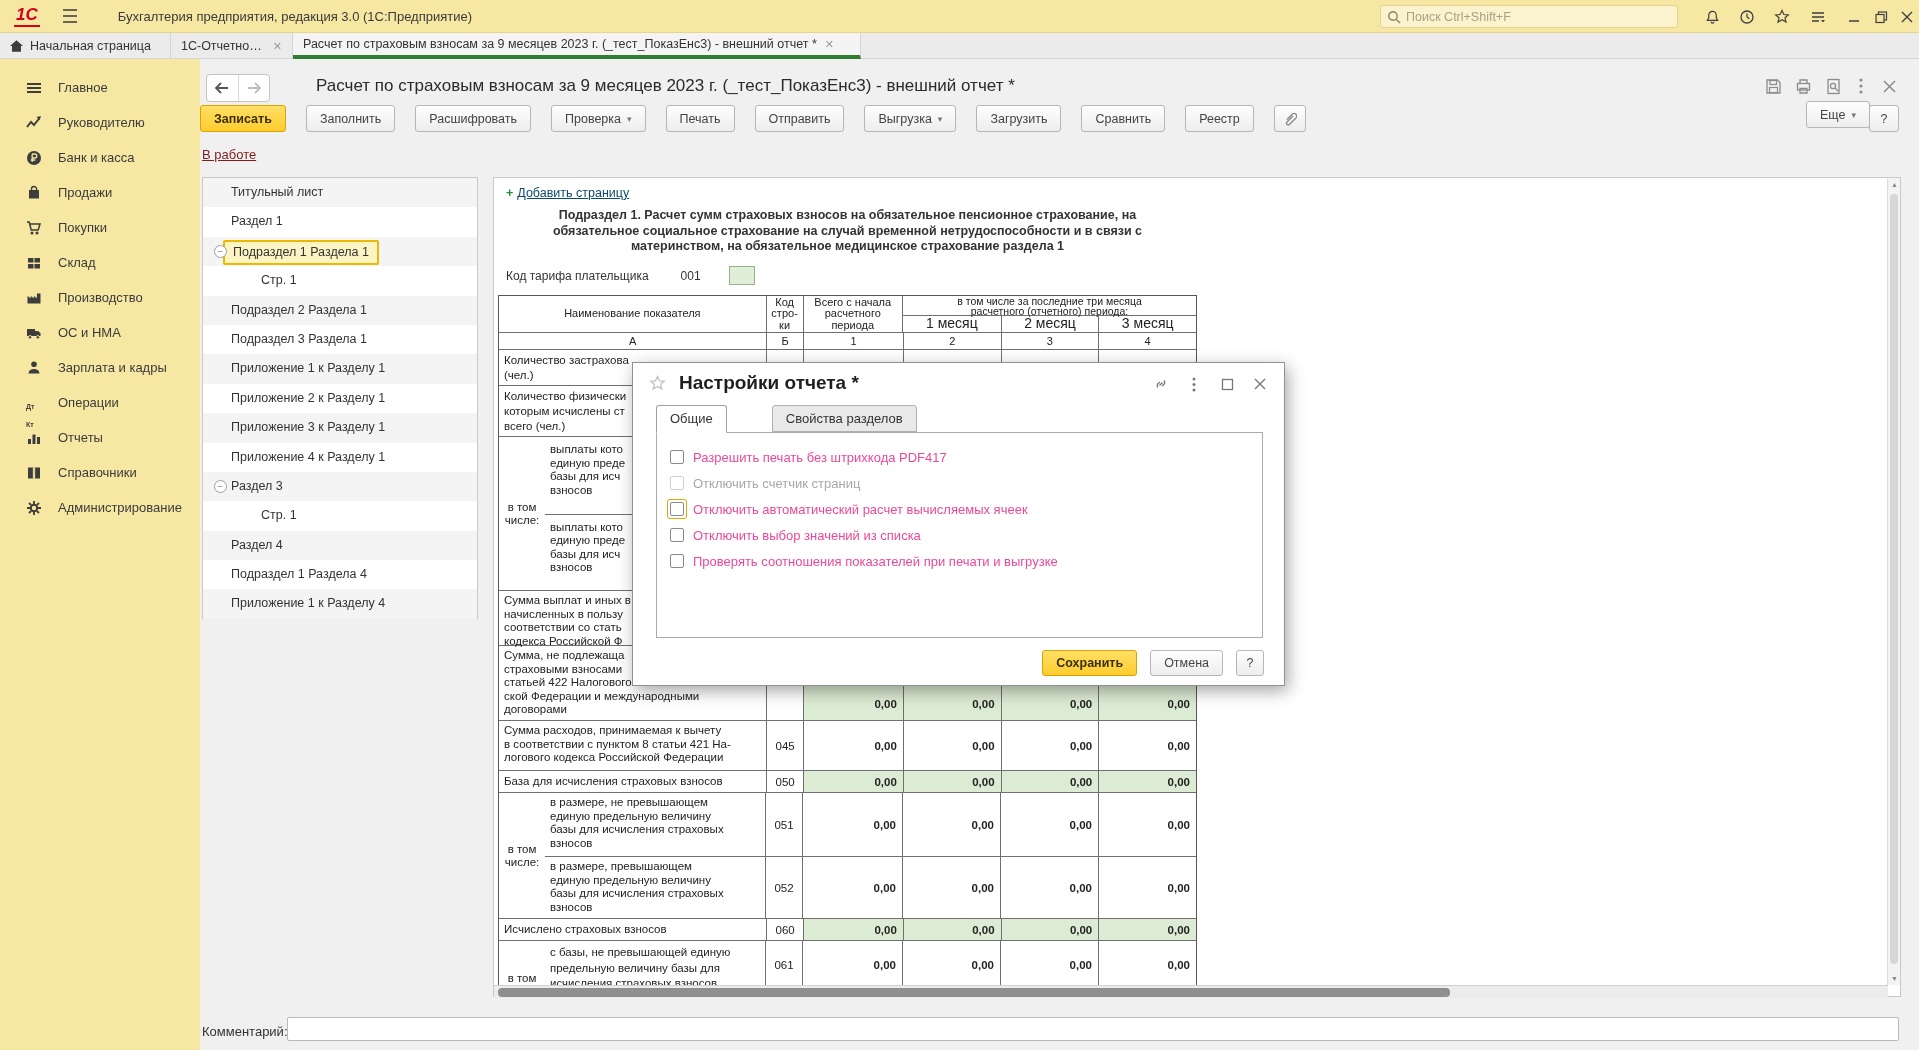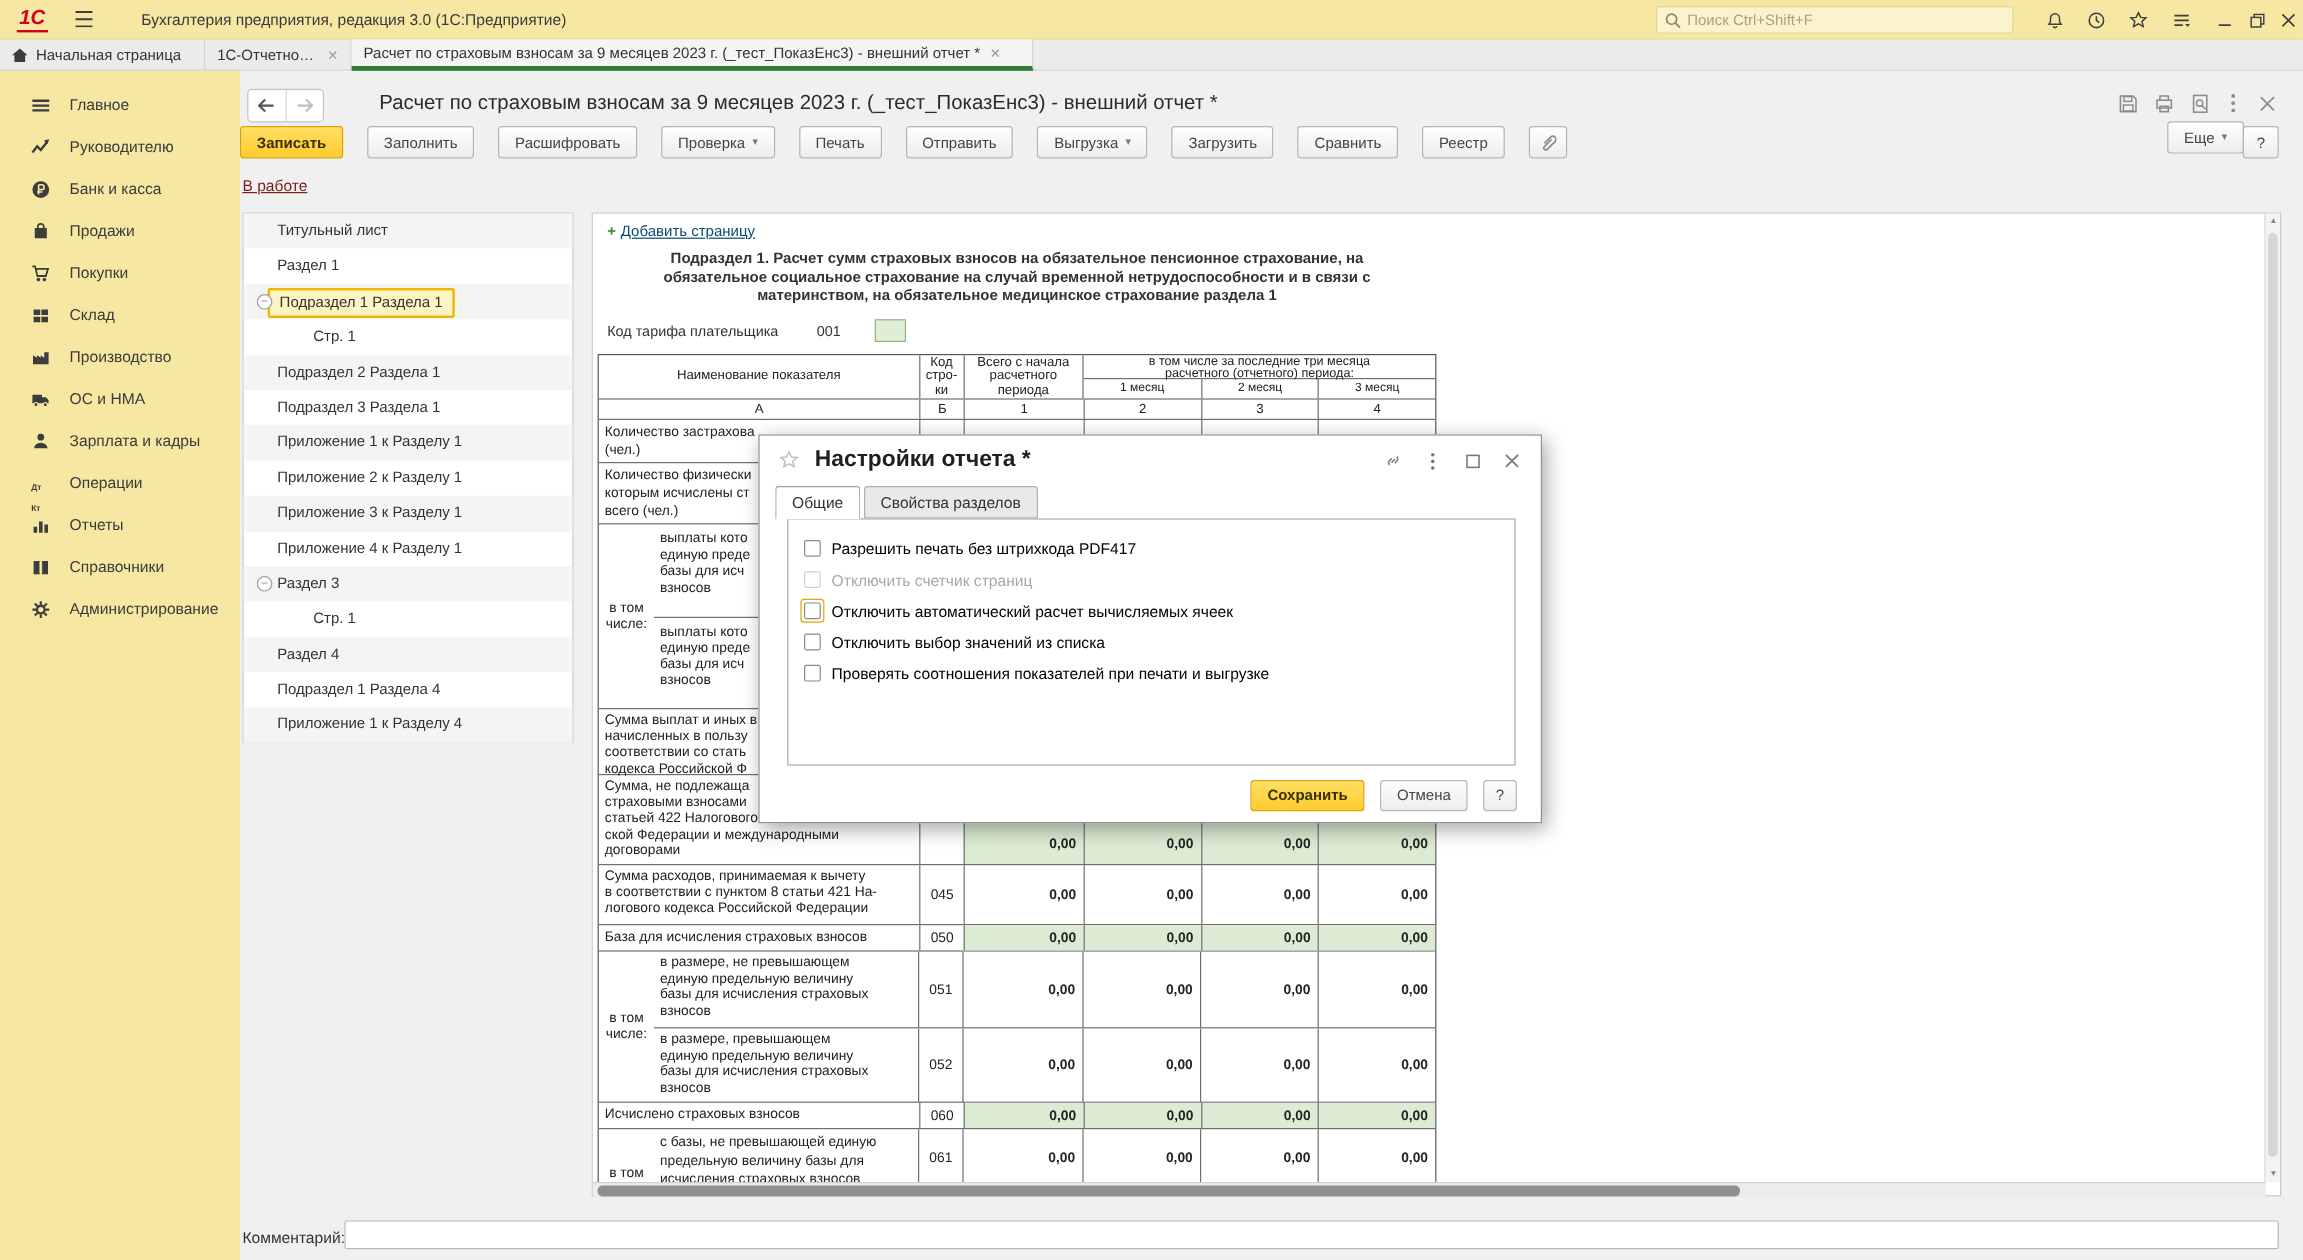--- a/index.html
+++ b/index.html
@@ -101,21 +101,21 @@
     justify-content:center; text-align:center; font-size:11px; line-height:11.5px; }
   .th:first-child { border-left:none; }
   .th-name { width:268px; }
   .th-code { width:37px; }
   .th-total { width:100px; }
   .th-l3 { width:294px; flex-direction:column; padding:0; }
   .l3top { height:20px; width:100%; border-bottom:1px solid #6f6f6f; display:flex;
     align-items:center; justify-content:center; font-size:10.5px; line-height:10px; }
   .l3months { height:16px; width:100%; display:flex; }
   .l3months div { width:98px; border-left:1px solid #6f6f6f; display:flex;
-    align-items:center; justify-content:center; font-size:10px; }
+    align-items:center; justify-content:center; font-size:14px; }
   .l3months div:first-child { border-left:none; }
   .letters { display:flex; height:17px; border-top:1px solid #6f6f6f; }
   .letters div { border-left:1px solid #6f6f6f; display:flex; align-items:center;
     justify-content:center; font-size:11px; }
   .letters div:first-child { border-left:none; }
   .lt-a { width:268px; } .lt-b { width:37px; } .lt-1 { width:100px; }
   .lt-2,.lt-3,.lt-4 { width:98px; }
 
   .trow { display:flex; border-top:1px solid #6f6f6f; }
   .c { border-left:1px solid #6f6f6f; }
@@ -152,35 +152,35 @@
   
   .dialog { position:absolute; left:632px; top:362px; width:653px; height:324px;
     background:#fff; border:1px solid #919191; box-shadow:3px 5px 16px rgba(0,0,0,.35);
     z-index:50; }
   .dlg-star { position:absolute; left:16px; top:12px; cursor:pointer; }
   .dlg-title { position:absolute; left:46px; top:9px; font-size:19px; font-weight:bold;
     color:#1f1f1f; }
   .dlg-icons { position:absolute; right:16px; top:13px; display:flex; gap:17px; }
   .dlg-icons > div { width:16px; height:16px; display:flex; align-items:center;
     justify-content:center; cursor:pointer; color:#777; }
-  .dlg-tabs { position:absolute; left:13px; top:42px; display:flex; }
+  .dlg-tabs { position:absolute; left:23px; top:42px; display:flex;gap:42px; }
   .dtab { font-size:13px; color:#333; padding:5px 13px; border:1px solid #b0b0b0;
     background:#e9e9e9; border-radius:3px 3px 0 0; margin-right:3px; cursor:pointer;
     position:relative; }
   .dtab.active { background:#fff; border-color:#a0a0a0; border-bottom-color:#fff;
     z-index:2; margin-bottom:-1px; }
   .dlg-box { position:absolute; left:23px; top:69px; width:607px; height:206px;
     border:1px solid #ababab; background:#fff; padding:11px 10px 0 10px; }
   .cbrow { height:26px; display:flex; align-items:center; cursor:pointer; }
   .cb { width:14px; height:14px; background:#fff; border:1px solid #8a8a8a;
     border-radius:2px; margin:0 9px 0 3px; }
   .cbrow.focused .ring { border:1px solid #e3a600; border-radius:3px; padding:2px;
     margin:0 6px 0 0; display:flex; }
   .cbrow.focused .cb { margin:0; }
-  .cbrow .lbl { font-size:13px; color:#000000; }
+  .cbrow .lbl { font-size:13px; color:#ec4899; }
   .cbrow.disabled .cb { border-color:#cfcfcf; }
   .cbrow.disabled .lbl { color:#a8a8a8; }
   .dlg-btns { position:absolute; right:20px; top:287px; display:flex; gap:13px; }
   .dlg-btns .btn { height:26px; }
 
   
   .comment-lbl { position:absolute; left:202px; top:1024px; font-size:13px; color:#333; }
   .comment-input { position:absolute; left:287px; top:1017px; width:1612px; height:24px;
     background:#fff; border:1px solid #b9b9b9; border-radius:2px; font-size:13px;
     padding:0 6px; outline:none; font-family:inherit; }

